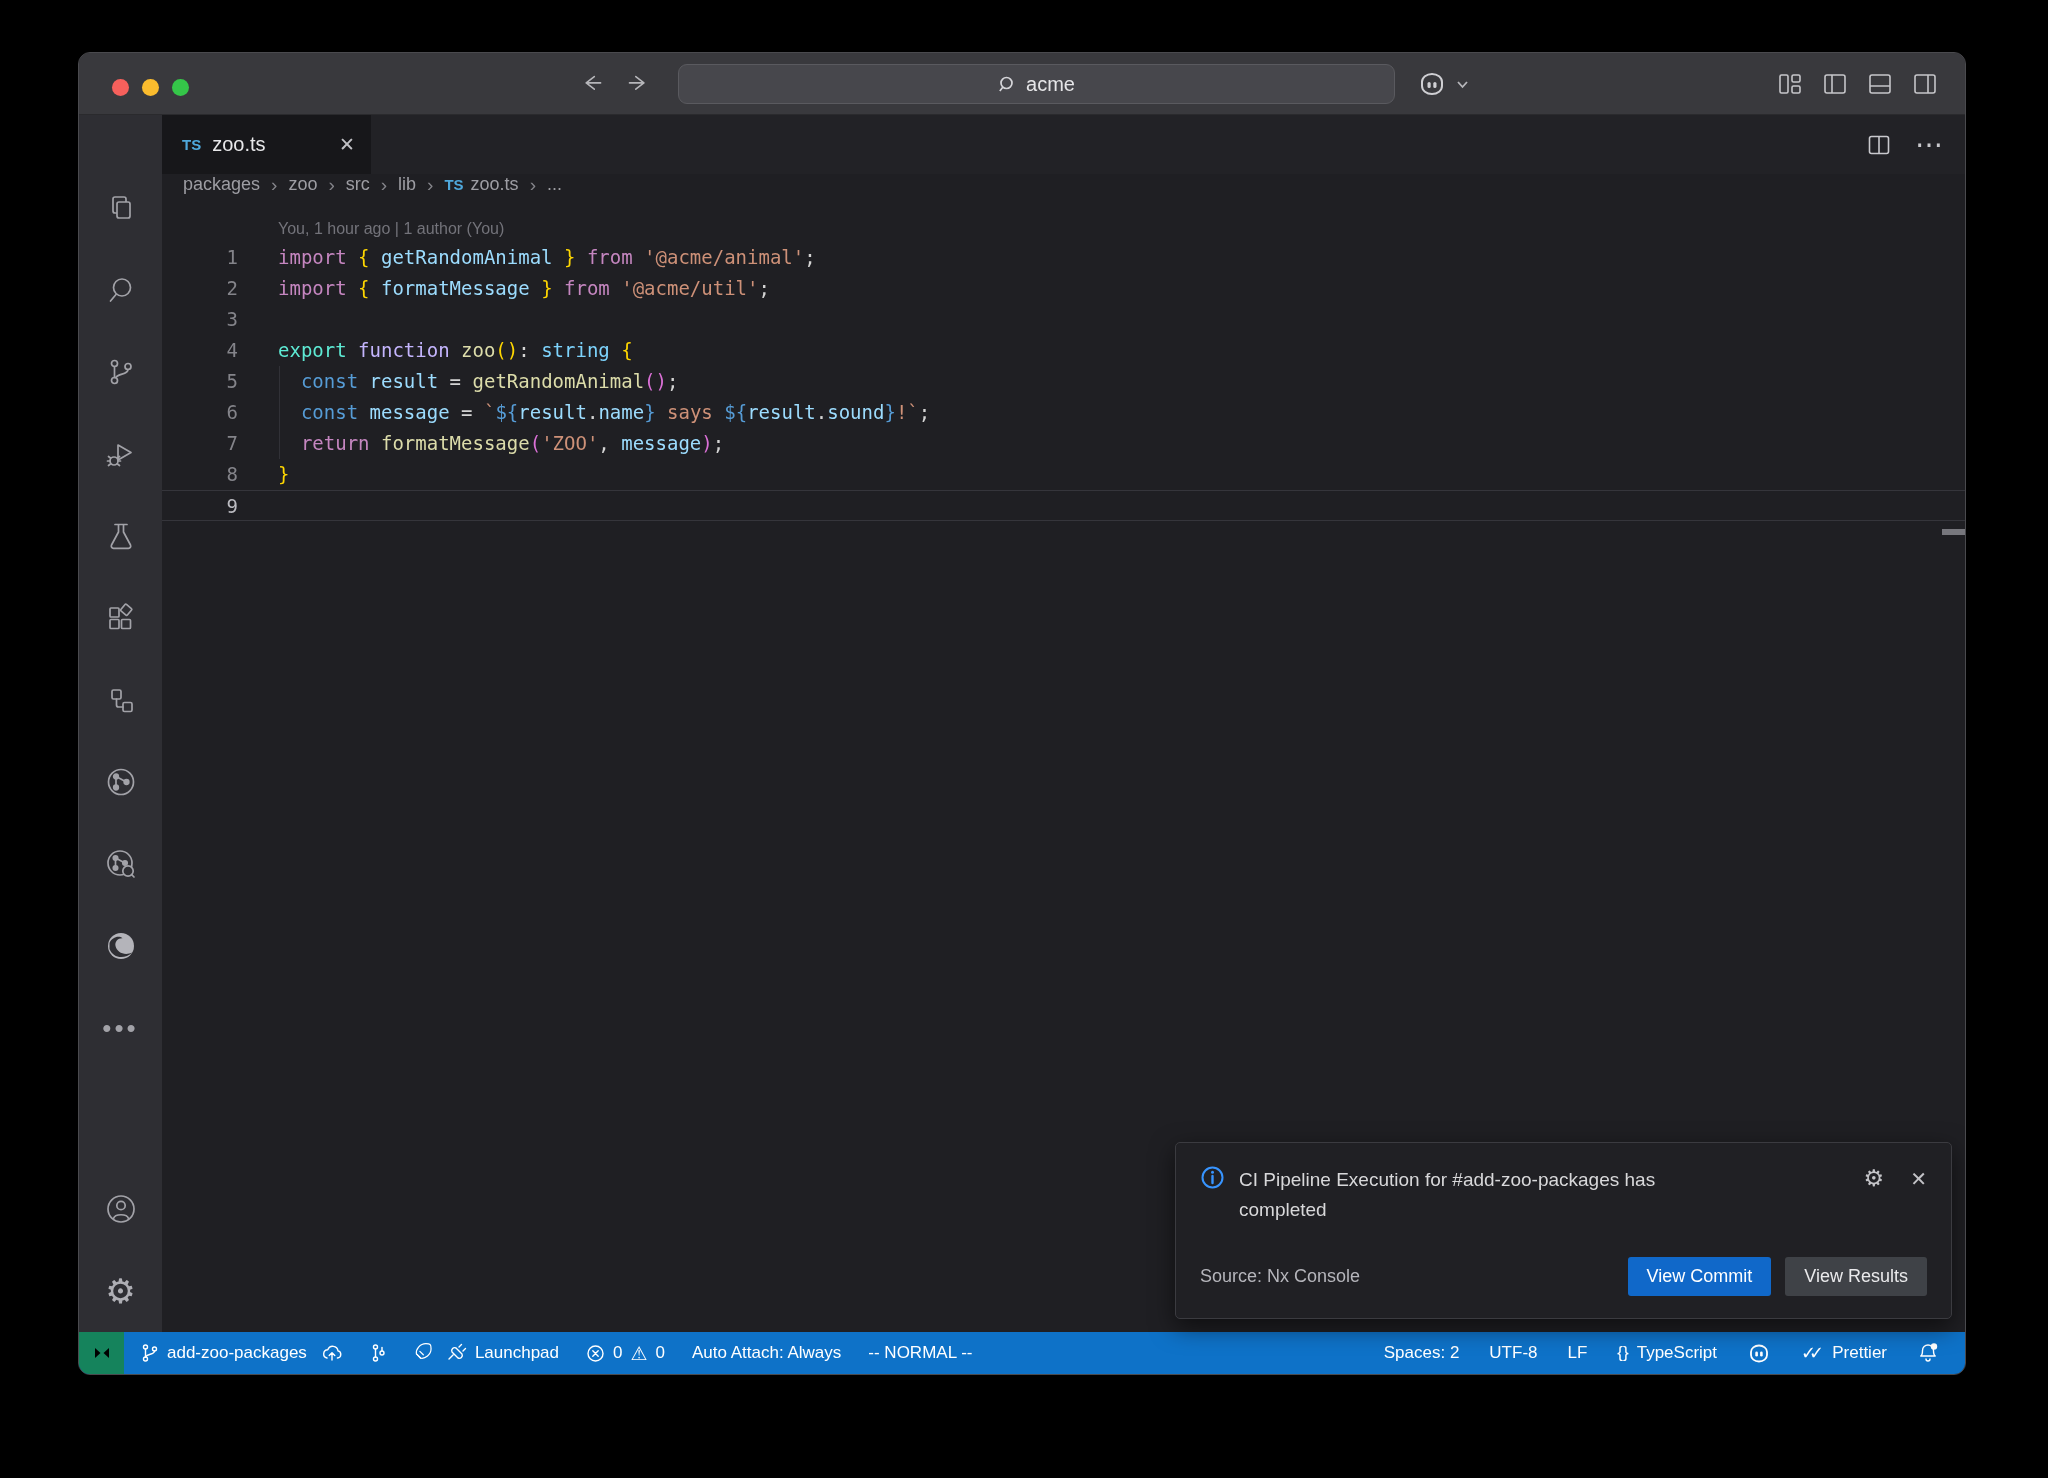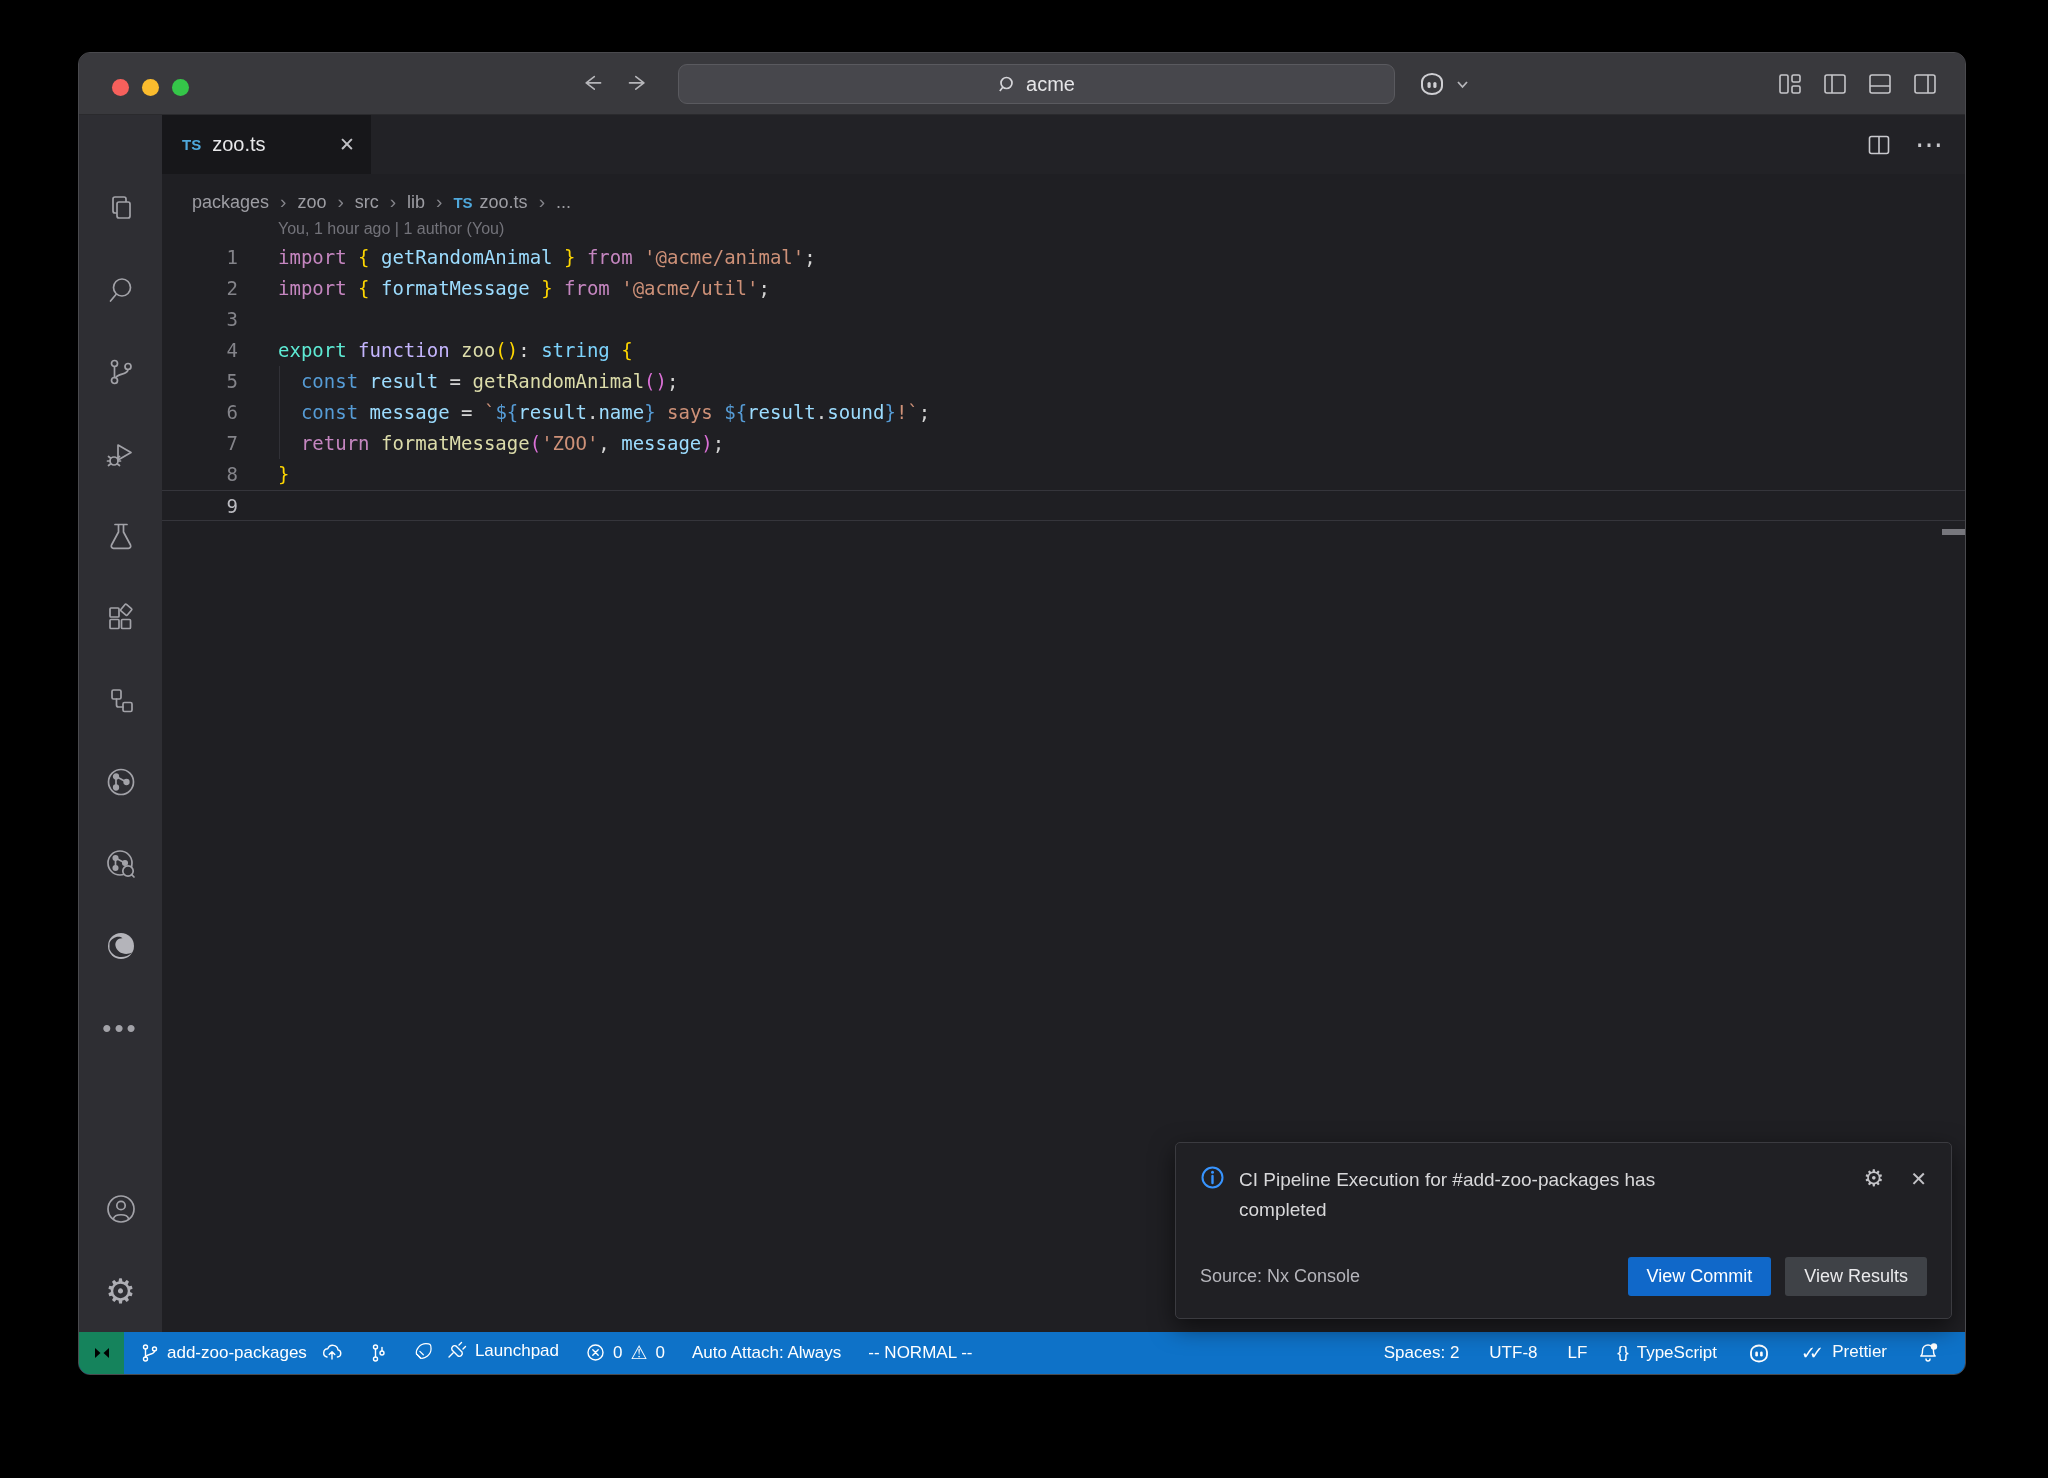--- a/index.html
+++ b/index.html
@@ -41,21 +41,21 @@
   .tabstrip { height:59px; flex:none; background:#222226; display:flex; position:relative; }
   .tab { width:209px; background:#17171a; display:flex; align-items:center; padding:0 16px 0 20px; gap:11px; cursor:pointer; }
   .ts-badge { color:#4fa8dc; font-weight:bold; font-size:15px; flex:none; }
   .tab-label { color:#e8e8ea; font-size:20px; }
   .tab-close { margin-left:auto; color:#c2c2c6; font-size:19px; cursor:pointer; }
   .editor-actions { position:absolute; right:22px; top:0; height:59px; display:flex; align-items:center; gap:24px; }
   .editor-actions svg { stroke:#c9c9cd; stroke-width:1.6; fill:none; }
   .editor-actions .more { color:#c9c9cd; font-size:28px; line-height:0.5; }
 
   
-  .breadcrumbs { height:39px; flex:none; display:flex; align-items:flex-end; padding-left:30px; gap:11px;
+  .breadcrumbs { height:39px; flex:none; display:flex; align-items:flex-start; padding-left:21px; gap:11px;
     color:#9d9da3; font-size:18px; }
   .crumb { cursor:pointer; display:flex; align-items:center; gap:7px; }
   .crumb-sep { color:#84848a; font-size:19px; }
 
   
   .code-area { flex:1; position:relative; font-family:"DejaVu Sans Mono", monospace; padding-top:2px; overflow:hidden; }
   .blame { height:27px; line-height:27px; padding-left:116px; color:#73737a; font-size:16px;
     font-family:"Liberation Sans", sans-serif; }
   .code-line { display:flex; height:31px; line-height:31px; position:relative; }
   .code-line .ln { width:76px; flex:none; text-align:right; color:#84848a; font-size:19px; }
@@ -81,21 +81,21 @@
     font-family:"Liberation Sans", sans-serif; }
   .btn.primary { background:#1068c9; color:#fff; }
   .btn.secondary { background:#3f4247; color:#eaeaec; }
   .toast-row { display:flex; align-items:center; gap:14px; font-size:19px; }
 
   
   .statusbar { height:42px; flex:none; background:#0e72c8; display:flex; align-items:center; color:#fff; font-size:17px; }
   .remote { width:45px; height:42px; flex:none; background:#15835c; display:flex; align-items:center; justify-content:center; cursor:pointer; }
   .sb-left { display:flex; align-items:center; gap:27px; padding-left:17px; }
   .sb-right { margin-left:auto; display:flex; align-items:center; gap:30px; padding-right:26px; }
-  .sb-item { display:flex; align-items:flex-start; gap:8px; cursor:pointer; white-space:nowrap; }
+  .sb-item { display:flex; align-items:center; gap:8px; cursor:pointer; white-space:nowrap; }
   .sb-item svg { stroke:#fff; stroke-width:1.4; fill:none; stroke-linecap:round; stroke-linejoin:round; }
   .warn-glyph { font-size:19px; line-height:1; }
   .dblcheck { letter-spacing:-7px; padding-right:7px; font-size:18px; }
   .braces { font-size:17px; }
 </style>
 </head>
 <body>
 
 <div class="canvas">
   <div class="window">

